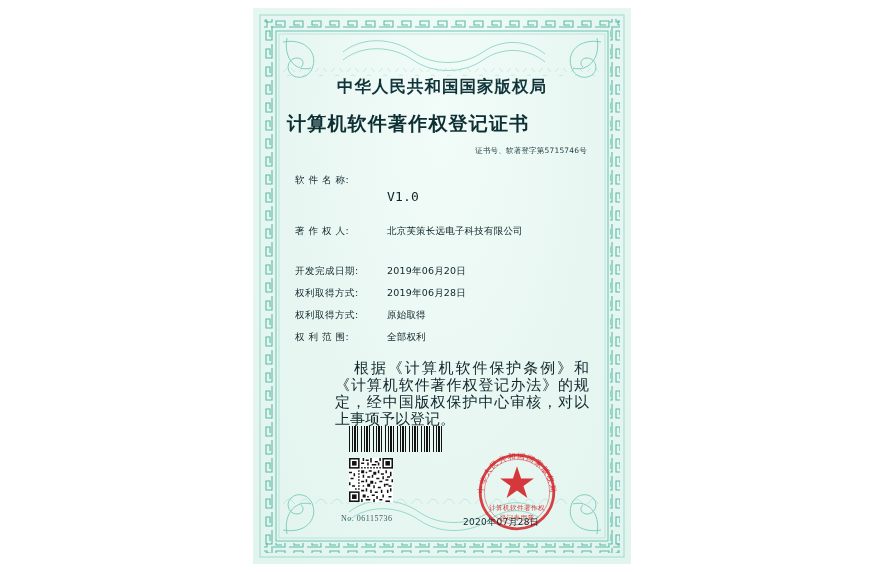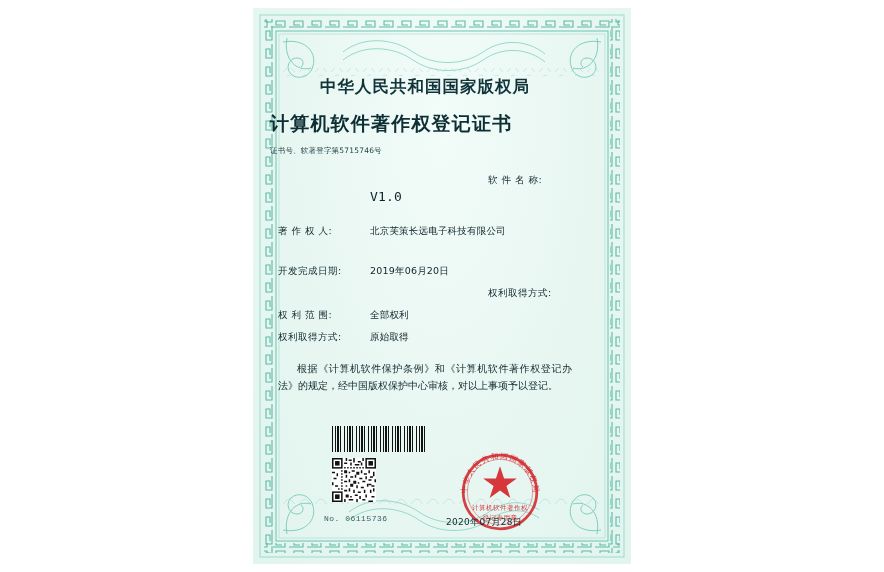--- a/index.html
+++ b/index.html
@@ -39,21 +39,21 @@
     left: 0;
     top: 0;
     width: 378px;
     height: 556px;
     pointer-events: none;
   }
 
   
   .content {
     position: absolute;
-    left: 17px;
+    left: 34px;
     top: 34px;
     width: 310px;
     height: 488px;
   }
 
   .title-cn {
     text-align: center;
     font-family: "DejaVu Serif", serif;
     font-size: 16.5px;
     font-weight: bold;
@@ -66,41 +66,40 @@
     text-align: left;
     font-family: "DejaVu Serif", serif;
     font-size: 19px;
     font-weight: bold;
     color: #0d2f34;
     letter-spacing: 1.2px;
     margin-top: 13px;
     white-space: nowrap;
   }
   .cert-no-line {
-    text-align: left;
+    text-align: right;
     font-size: 7.5px;
     font-family: "DejaVu Sans", sans-serif;
     color: #1c3b3f;
     margin-top: 9px;
     padding-right: 10px;
     letter-spacing: 0.2px;
     white-space: nowrap;
   }
 
   .fields {
     margin-top: 18px;
     padding-left: 8px;
   }
   .field-row {
     display: flex;
     align-items: flex-start;
     margin-bottom: 9px;
     font-size: 9.5px;
     color: #10282c;
-    justify-content: flex-end;
   }
   .field-row.tight { margin-bottom: 2px; }
   .field-label {
     width: 92px;
     flex: 0 0 92px;
     font-family: "DejaVu Sans", sans-serif;
     font-size: 9.5px;
     color: #12292d;
     letter-spacing: 0.5px;
     white-space: nowrap;
@@ -117,25 +116,26 @@
     font-family: "DejaVu Sans Mono", monospace;
     font-size: 13px;
   }
   .spacer-sm { height: 12px; }
   .spacer-md { height: 18px; }
 
   .paragraph {
     margin-top: 16px;
     padding: 0 8px 0 8px;
     font-family: "DejaVu Sans", sans-serif;
-    font-size: 10px;
+    font-size: 15px;
     line-height: 17px;
     color: #10282c;
     text-align: justify;
     text-indent: 19px;
+    margin-left: 40px;
   }
 
   
   .bottom-area {
     position: absolute;
     left: 0;
     top: 372px;
     width: 310px;
     height: 118px;
   }
@@ -157,21 +157,21 @@
     left: 62px;
     top: 44px;
     width: 44px;
     height: 44px;
   }
 
   .serial-no {
     position: absolute;
     left: 54px;
     top: 100px;
-    font-family: Liberation Mono, monospace;
+    font-family: Liberation Serif, serif;
     font-size: 8px;
     color: #3a5f63;
     letter-spacing: 0.5px;
     white-space: nowrap;
   }
 
   .seal {
     position: absolute;
     left: 184px;
     top: 32px;
@@ -269,30 +269,31 @@
 
         <div class="spacer-md"></div>
 
         <div class="field-row">
           <div class="field-label">开发完成日期:</div>
           <div class="field-value">2019年06月20日</div>
         </div>
 
         <div class="field-row">
           <div class="field-label">权利取得方式:</div>
+          <div class="field-value">2019年06月28日</div>
+        </div>
+
+        <div class="field-row">
+          <div class="field-label">权利取得方式:</div>
+          <div class="field-value">原始取得</div>
         </div>
 
         <div class="field-row">
           <div class="field-label">权 利 范 围:</div>
           <div class="field-value">全部权利</div>
-        </div>
-
-        <div class="field-row">
-          <div class="field-label">权利取得方式:</div>
-          <div class="field-value">原始取得</div>
         </div>
 
 
       </div>
 
       <div class="paragraph">根据《计算机软件保护条例》和《计算机软件著作权登记办法》的规定，经中国版权保护中心审核，对以上事项予以登记。</div>
 
       <div class="bottom-area">
 
         <div class="barcode"></div>

